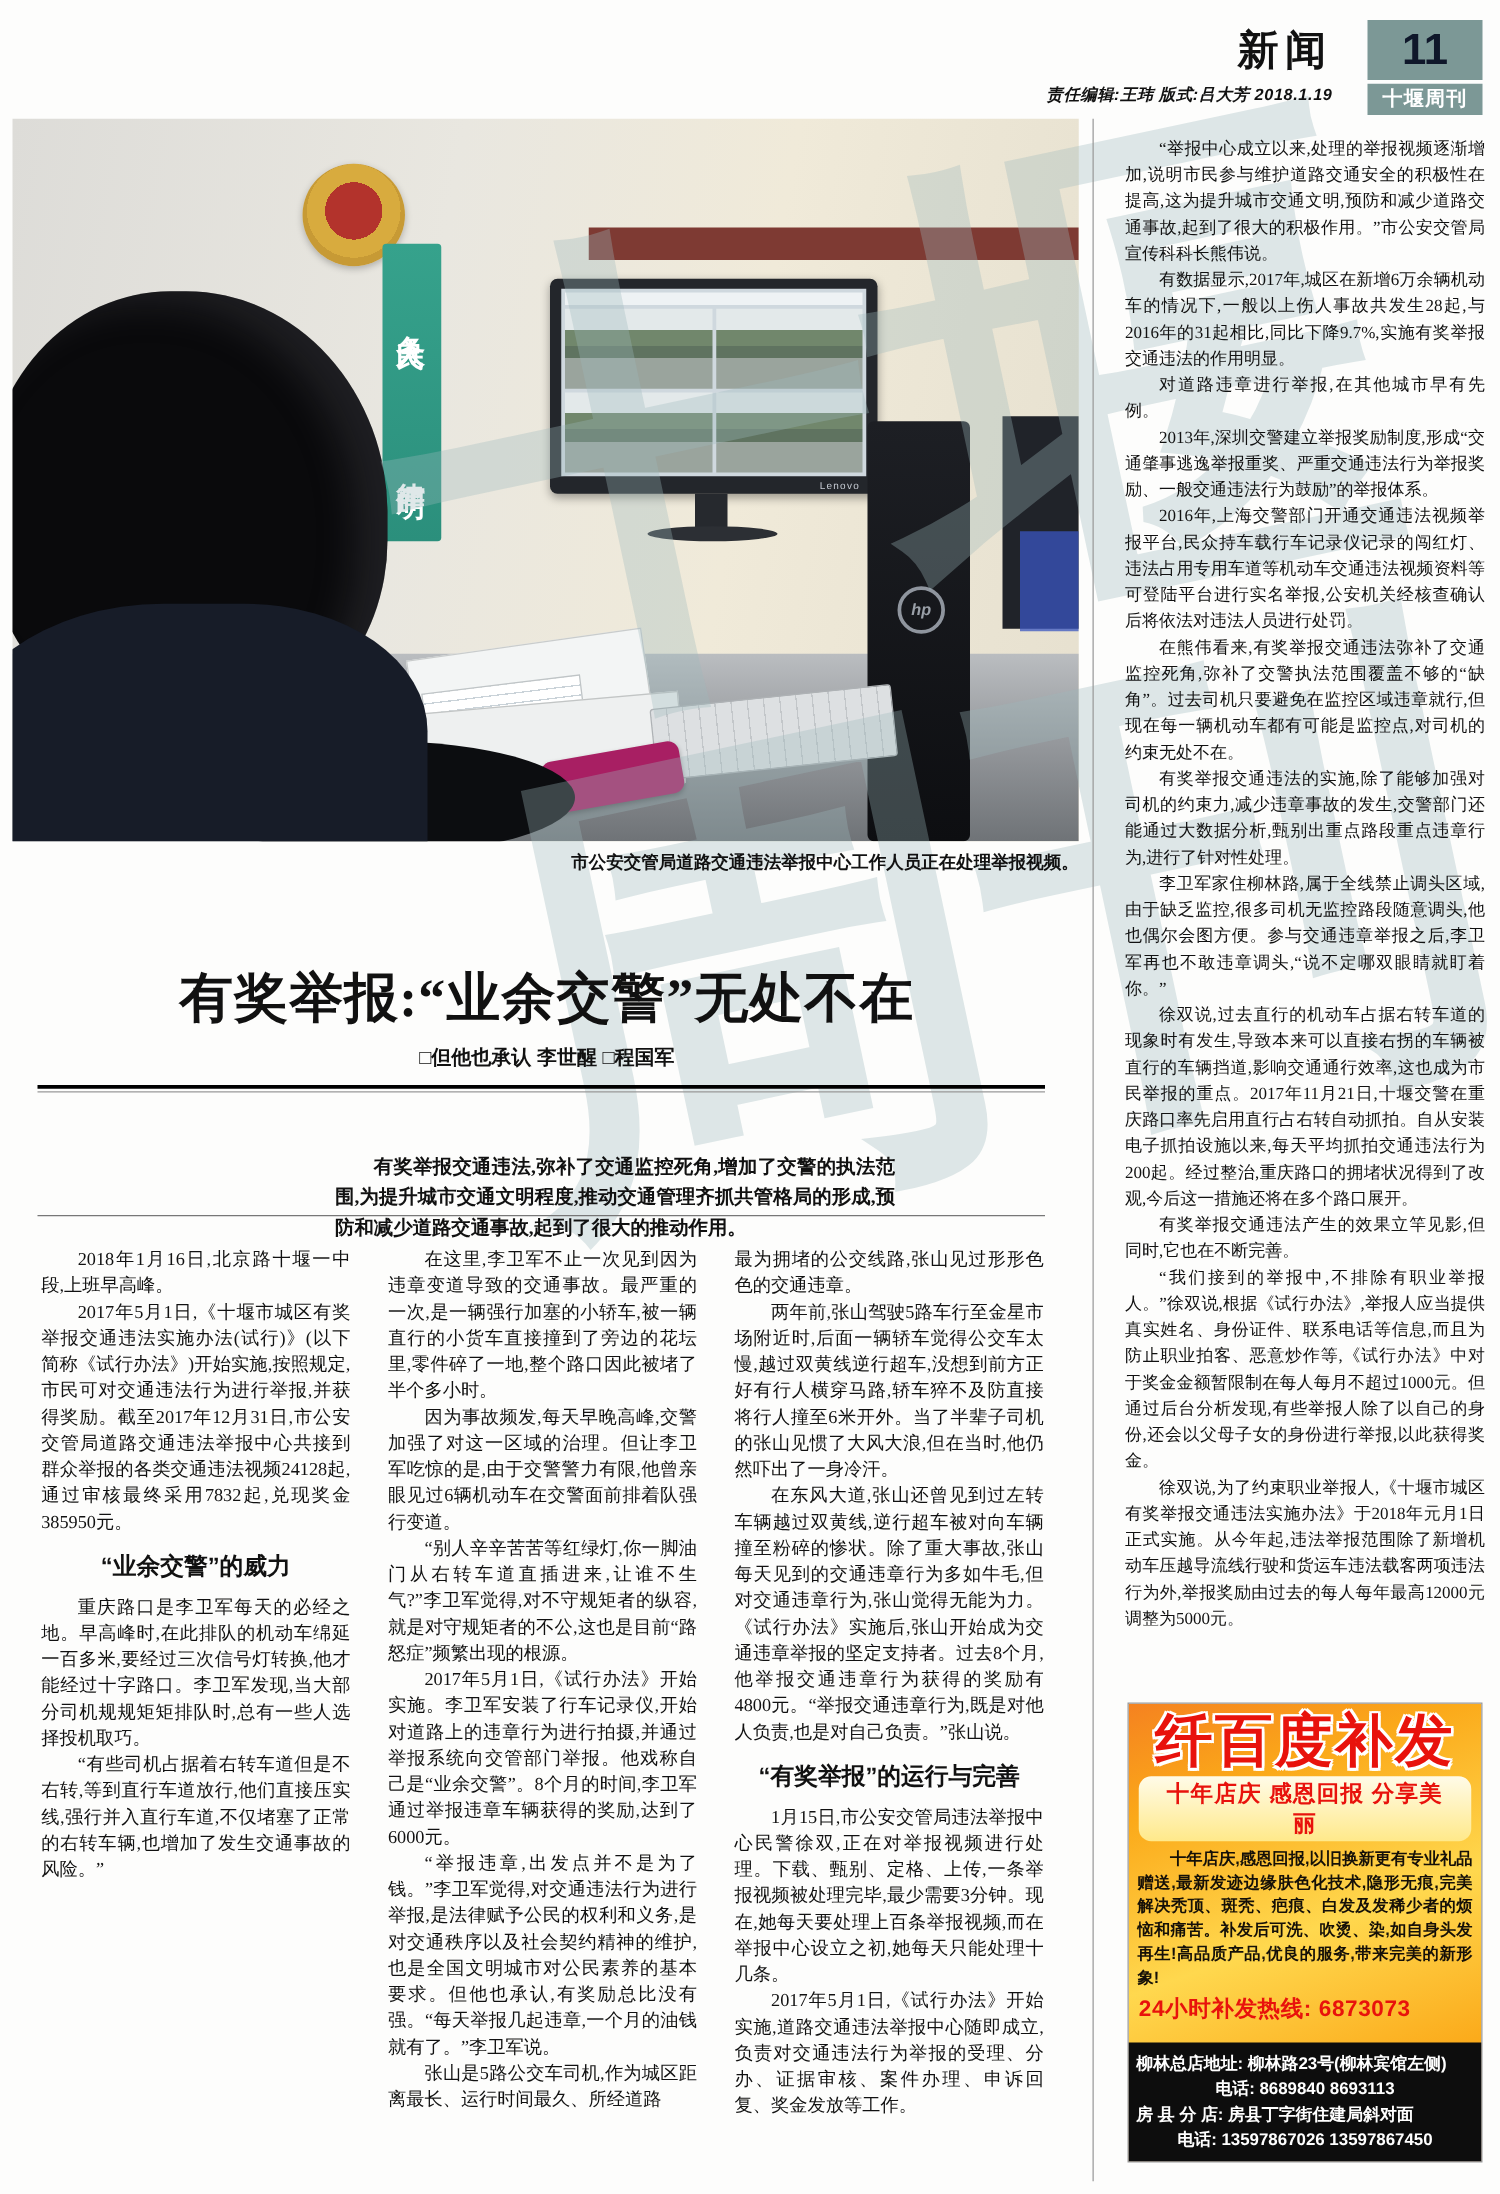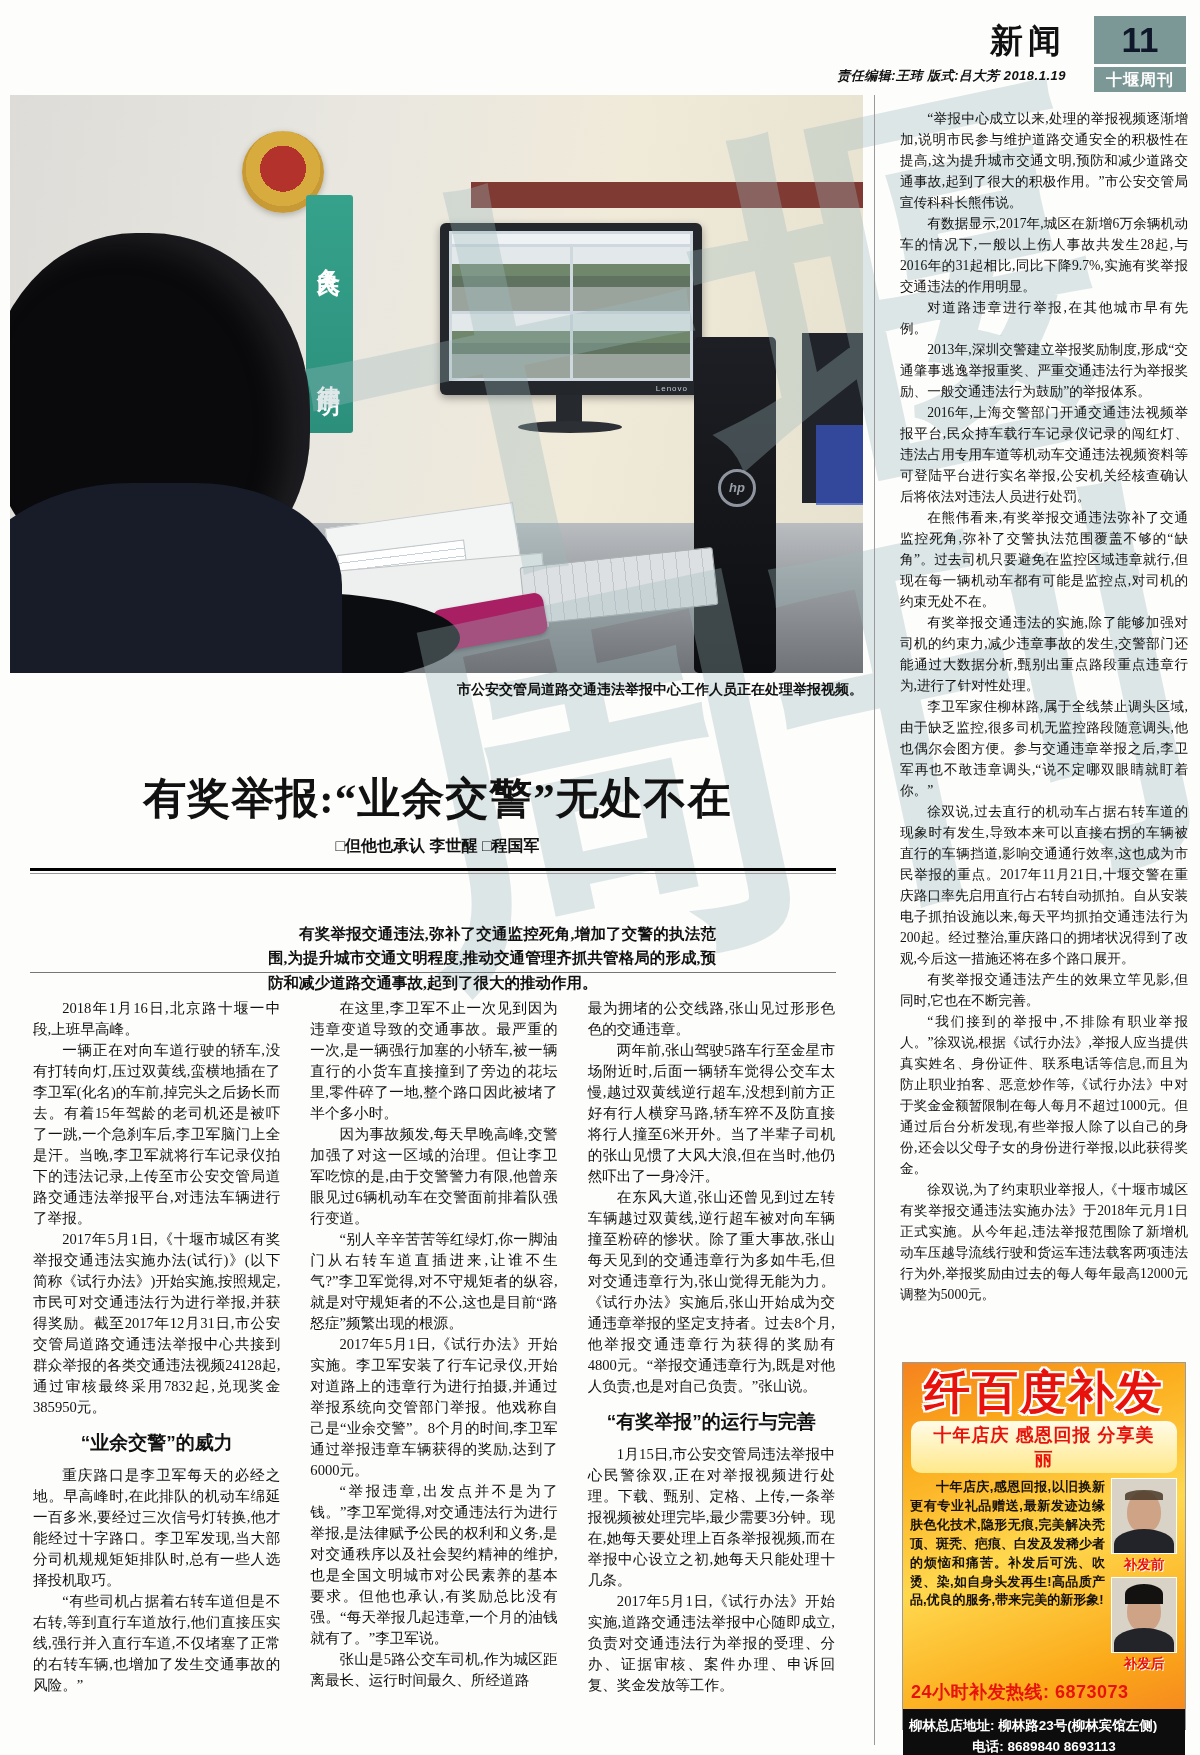--- a/index.html
+++ b/index.html
@@ -142,21 +142,20 @@
 
 <h1 class="article-title">有奖举报:“业余交警”无处不在</h1>
 <div class="byline">□但他也承认 李世醒 □程国军</div>
 <div class="rule-double"></div>
 <div class="lead">有奖举报交通违法,弥补了交通监控死角,增加了交警的执法范围,为提升城市交通文明程度,推动交通管理齐抓共管格局的形成,预防和减少道路交通事故,起到了很大的推动作用。</div>
 <div class="rule-thin"></div>
 
 <div class="columns">
   <div class="col">
       <p class="para">2018年1月16日,北京路十堰一中段,上班早高峰。</p>
-      <p class="para">一辆正在对向车道行驶的轿车,没有打转向灯,压过双黄线,蛮横地插在了李卫军(化名)的车前,掉完头之后扬长而去。有着15年驾龄的老司机还是被吓了一跳,一个急刹车后,李卫军脑门上全是汗。当晚,李卫军就将行车记录仪拍下的违法记录,上传至市公安交管局道路交通违法举报平台,对违法车辆进行了举报。</p>
       <p class="para">2017年5月1日,《十堰市城区有奖举报交通违法实施办法(试行)》(以下简称《试行办法》)开始实施,按照规定,市民可对交通违法行为进行举报,并获得奖励。截至2017年12月31日,市公安交管局道路交通违法举报中心共接到群众举报的各类交通违法视频24128起,通过审核最终采用7832起,兑现奖金385950元。</p>
       <p class="subhead">“业余交警”的威力</p>
       <p class="para">重庆路口是李卫军每天的必经之地。早高峰时,在此排队的机动车绵延一百多米,要经过三次信号灯转换,他才能经过十字路口。李卫军发现,当大部分司机规规矩矩排队时,总有一些人选择投机取巧。</p>
       <p class="para">“有些司机占据着右转车道但是不右转,等到直行车道放行,他们直接压实线,强行并入直行车道,不仅堵塞了正常的右转车辆,也增加了发生交通事故的风险。”</p>
     </div>
   <div class="col">
       <p class="para">在这里,李卫军不止一次见到因为违章变道导致的交通事故。最严重的一次,是一辆强行加塞的小轿车,被一辆直行的小货车直接撞到了旁边的花坛里,零件碎了一地,整个路口因此被堵了半个多小时。</p>
       <p class="para">因为事故频发,每天早晚高峰,交警加强了对这一区域的治理。但让李卫军吃惊的是,由于交警警力有限,他曾亲眼见过6辆机动车在交警面前排着队强行变道。</p>
       <p class="para">“别人辛辛苦苦等红绿灯,你一脚油门从右转车道直插进来,让谁不生气?”李卫军觉得,对不守规矩者的纵容,就是对守规矩者的不公,这也是目前“路怒症”频繁出现的根源。</p>
       <p class="para">2017年5月1日,《试行办法》开始实施。李卫军安装了行车记录仪,开始对道路上的违章行为进行拍摄,并通过举报系统向交管部门举报。他戏称自己是“业余交警”。8个月的时间,李卫军通过举报违章车辆获得的奖励,达到了6000元。</p>
@@ -188,34 +187,20 @@
     <p class="para">有奖举报交通违法产生的效果立竿见影,但同时,它也在不断完善。</p>
     <p class="para">“我们接到的举报中,不排除有职业举报人。”徐双说,根据《试行办法》,举报人应当提供真实姓名、身份证件、联系电话等信息,而且为防止职业拍客、恶意炒作等,《试行办法》中对于奖金金额暂限制在每人每月不超过1000元。但通过后台分析发现,有些举报人除了以自己的身份,还会以父母子女的身份进行举报,以此获得奖金。</p>
     <p class="para">徐双说,为了约束职业举报人,《十堰市城区有奖举报交通违法实施办法》于2018年元月1日正式实施。从今年起,违法举报范围除了新增机动车压越导流线行驶和货运车违法载客两项违法行为外,举报奖励由过去的每人每年最高12000元调整为5000元。</p>
   </div>
 
 <div class="ad">
   <div class="ad-title">纤百度补发</div>
   <div class="ad-subtitle">十年店庆 感恩回报 分享美丽</div>
   <div class="ad-main">
     <p class="ad-text">十年店庆,感恩回报,以旧换新更有专业礼品赠送,最新发迹边缘肤色化技术,隐形无痕,完美解决秃顶、斑秃、疤痕、白发及发稀少者的烦恼和痛苦。补发后可洗、吹烫、染,如自身头发再生!高品质产品,优良的服务,带来完美的新形象!</p>
-    <div class="ad-photos">
-      <div class="portrait">
-        <div class="p-head"></div>
-        <div class="p-hair before"></div>
-        <div class="p-suit"></div>
-      </div>
-      <div class="p-label">补发前</div>
-      <div class="portrait">
-        <div class="p-head"></div>
-        <div class="p-hair after"></div>
-        <div class="p-suit"></div>
-      </div>
-      <div class="p-label">补发后</div>
-    </div>
   </div>
   <div class="ad-hotline">24小时补发热线: 6873073</div>
   <div class="ad-footer">
       <p class="addr-line">柳林总店地址: 柳林路23号(柳林宾馆左侧)</p>
       <p class="addr-line">电话: 8689840 8693113</p>
       <p class="addr-line">房 县 分 店: 房县丁字街住建局斜对面</p>
       <p class="addr-line">电话: 13597867026 13597867450</p>
     </div>
 </div>
 

